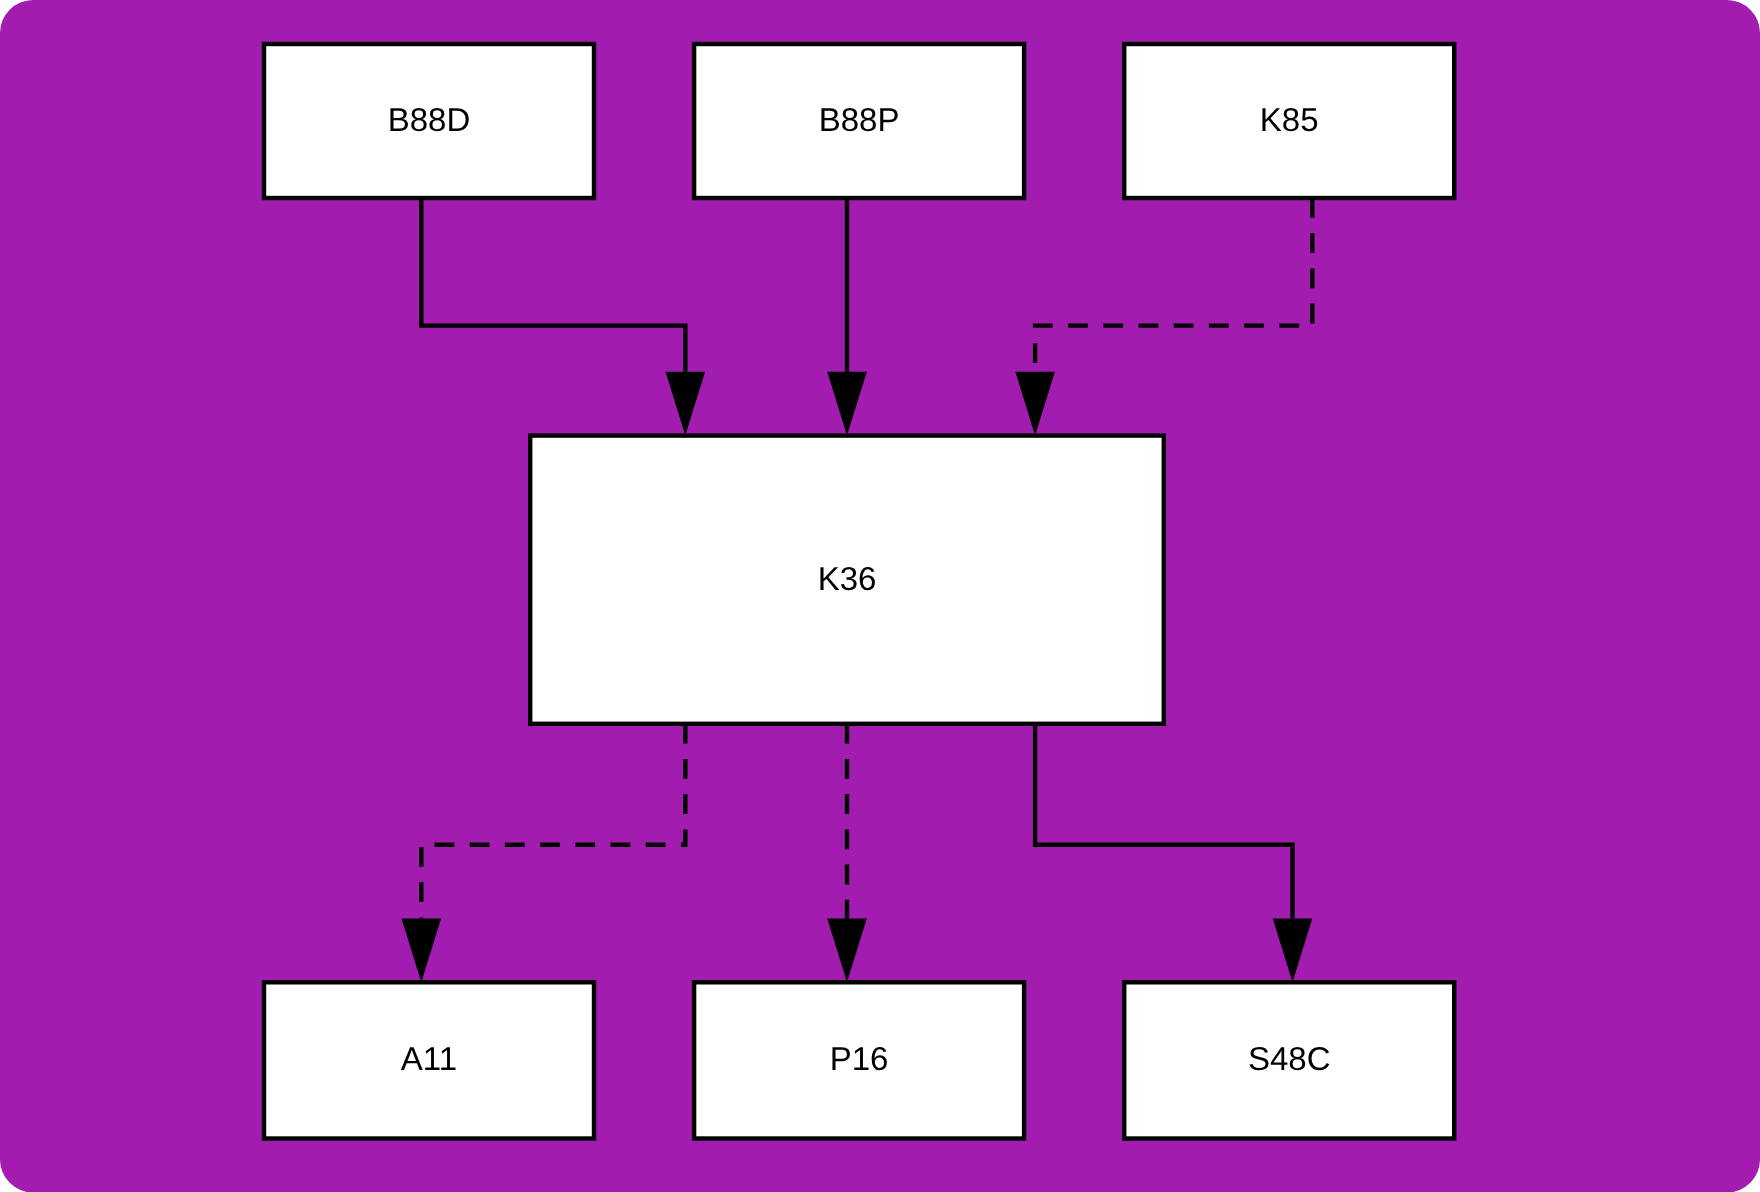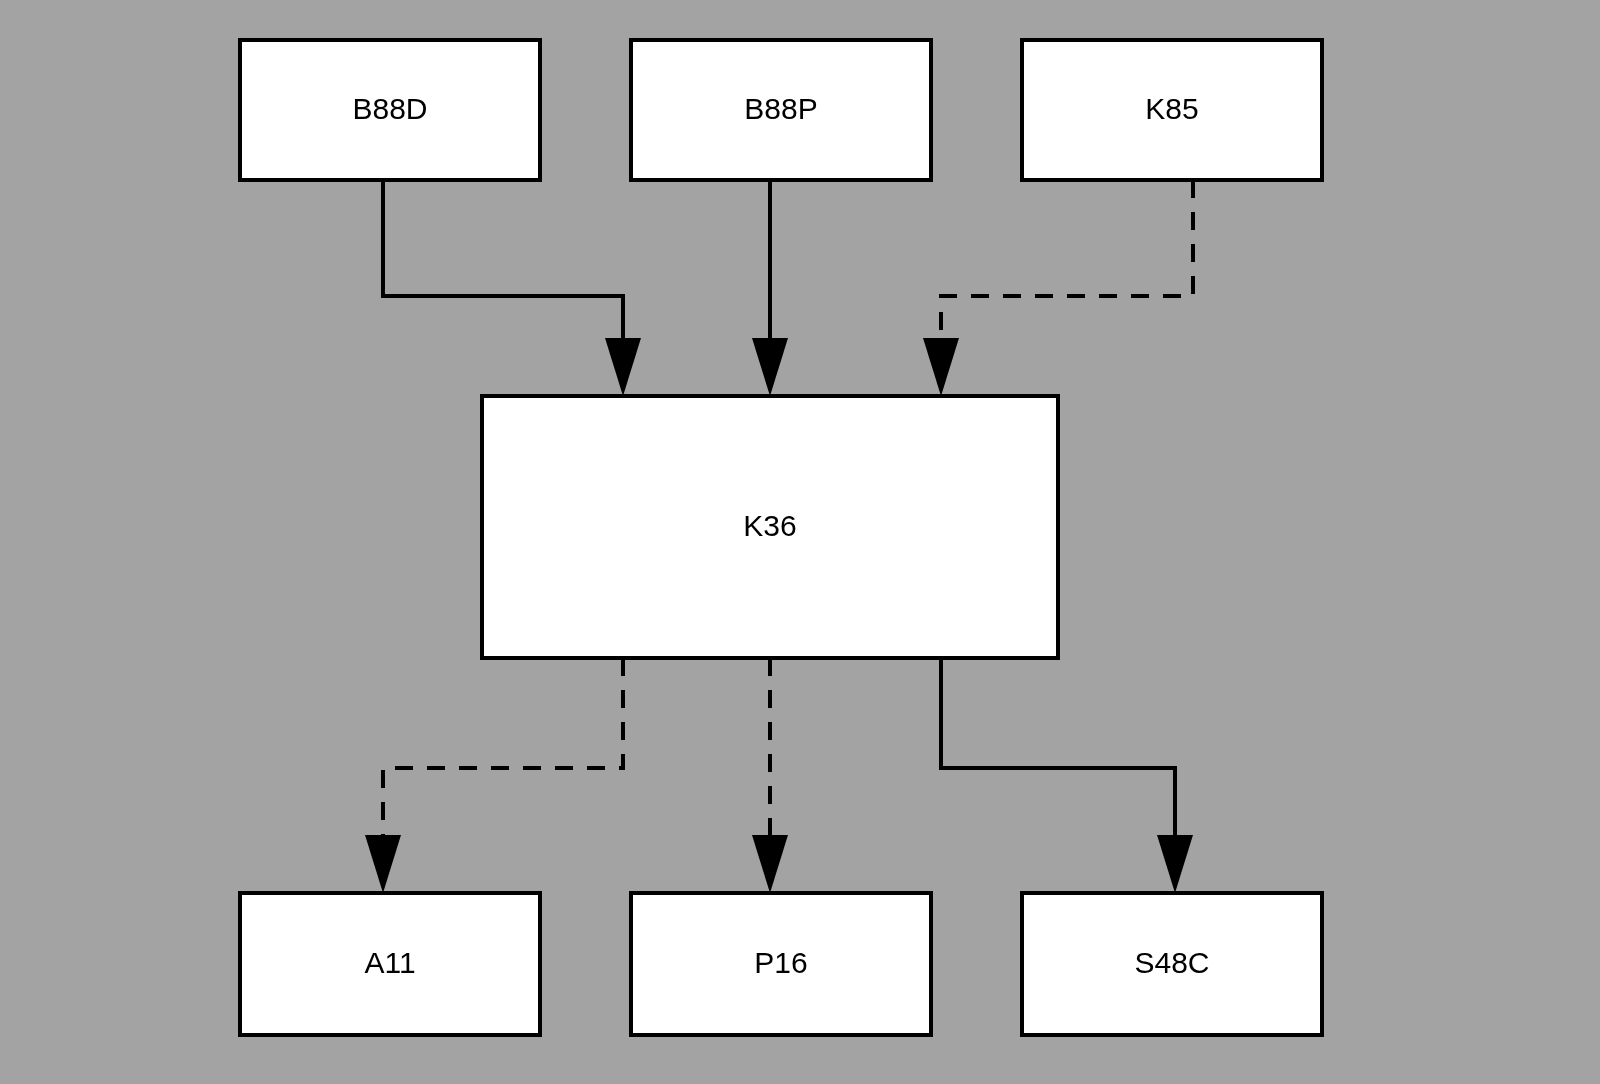--- a/index.html
+++ b/index.html
@@ -4,23 +4,24 @@
 <style>
   html, body {
     margin: 0;
     padding: 0;
     background: #ffffff;
   }
   #canvas {
     position: relative;
     width: 1600px;
     height: 1084px;
-    background: #a3a3a3;
+    background: #a21caf;
     font-family: "Liberation Sans", sans-serif;
     overflow: hidden;
+    border-radius: 30px;
   }
   #diagram-svg {
     position: absolute;
     left: 0;
     top: 0;
     width: 1600px;
     height: 1084px;
   }
   .node-label {
     font-family: "Liberation Sans", sans-serif;

